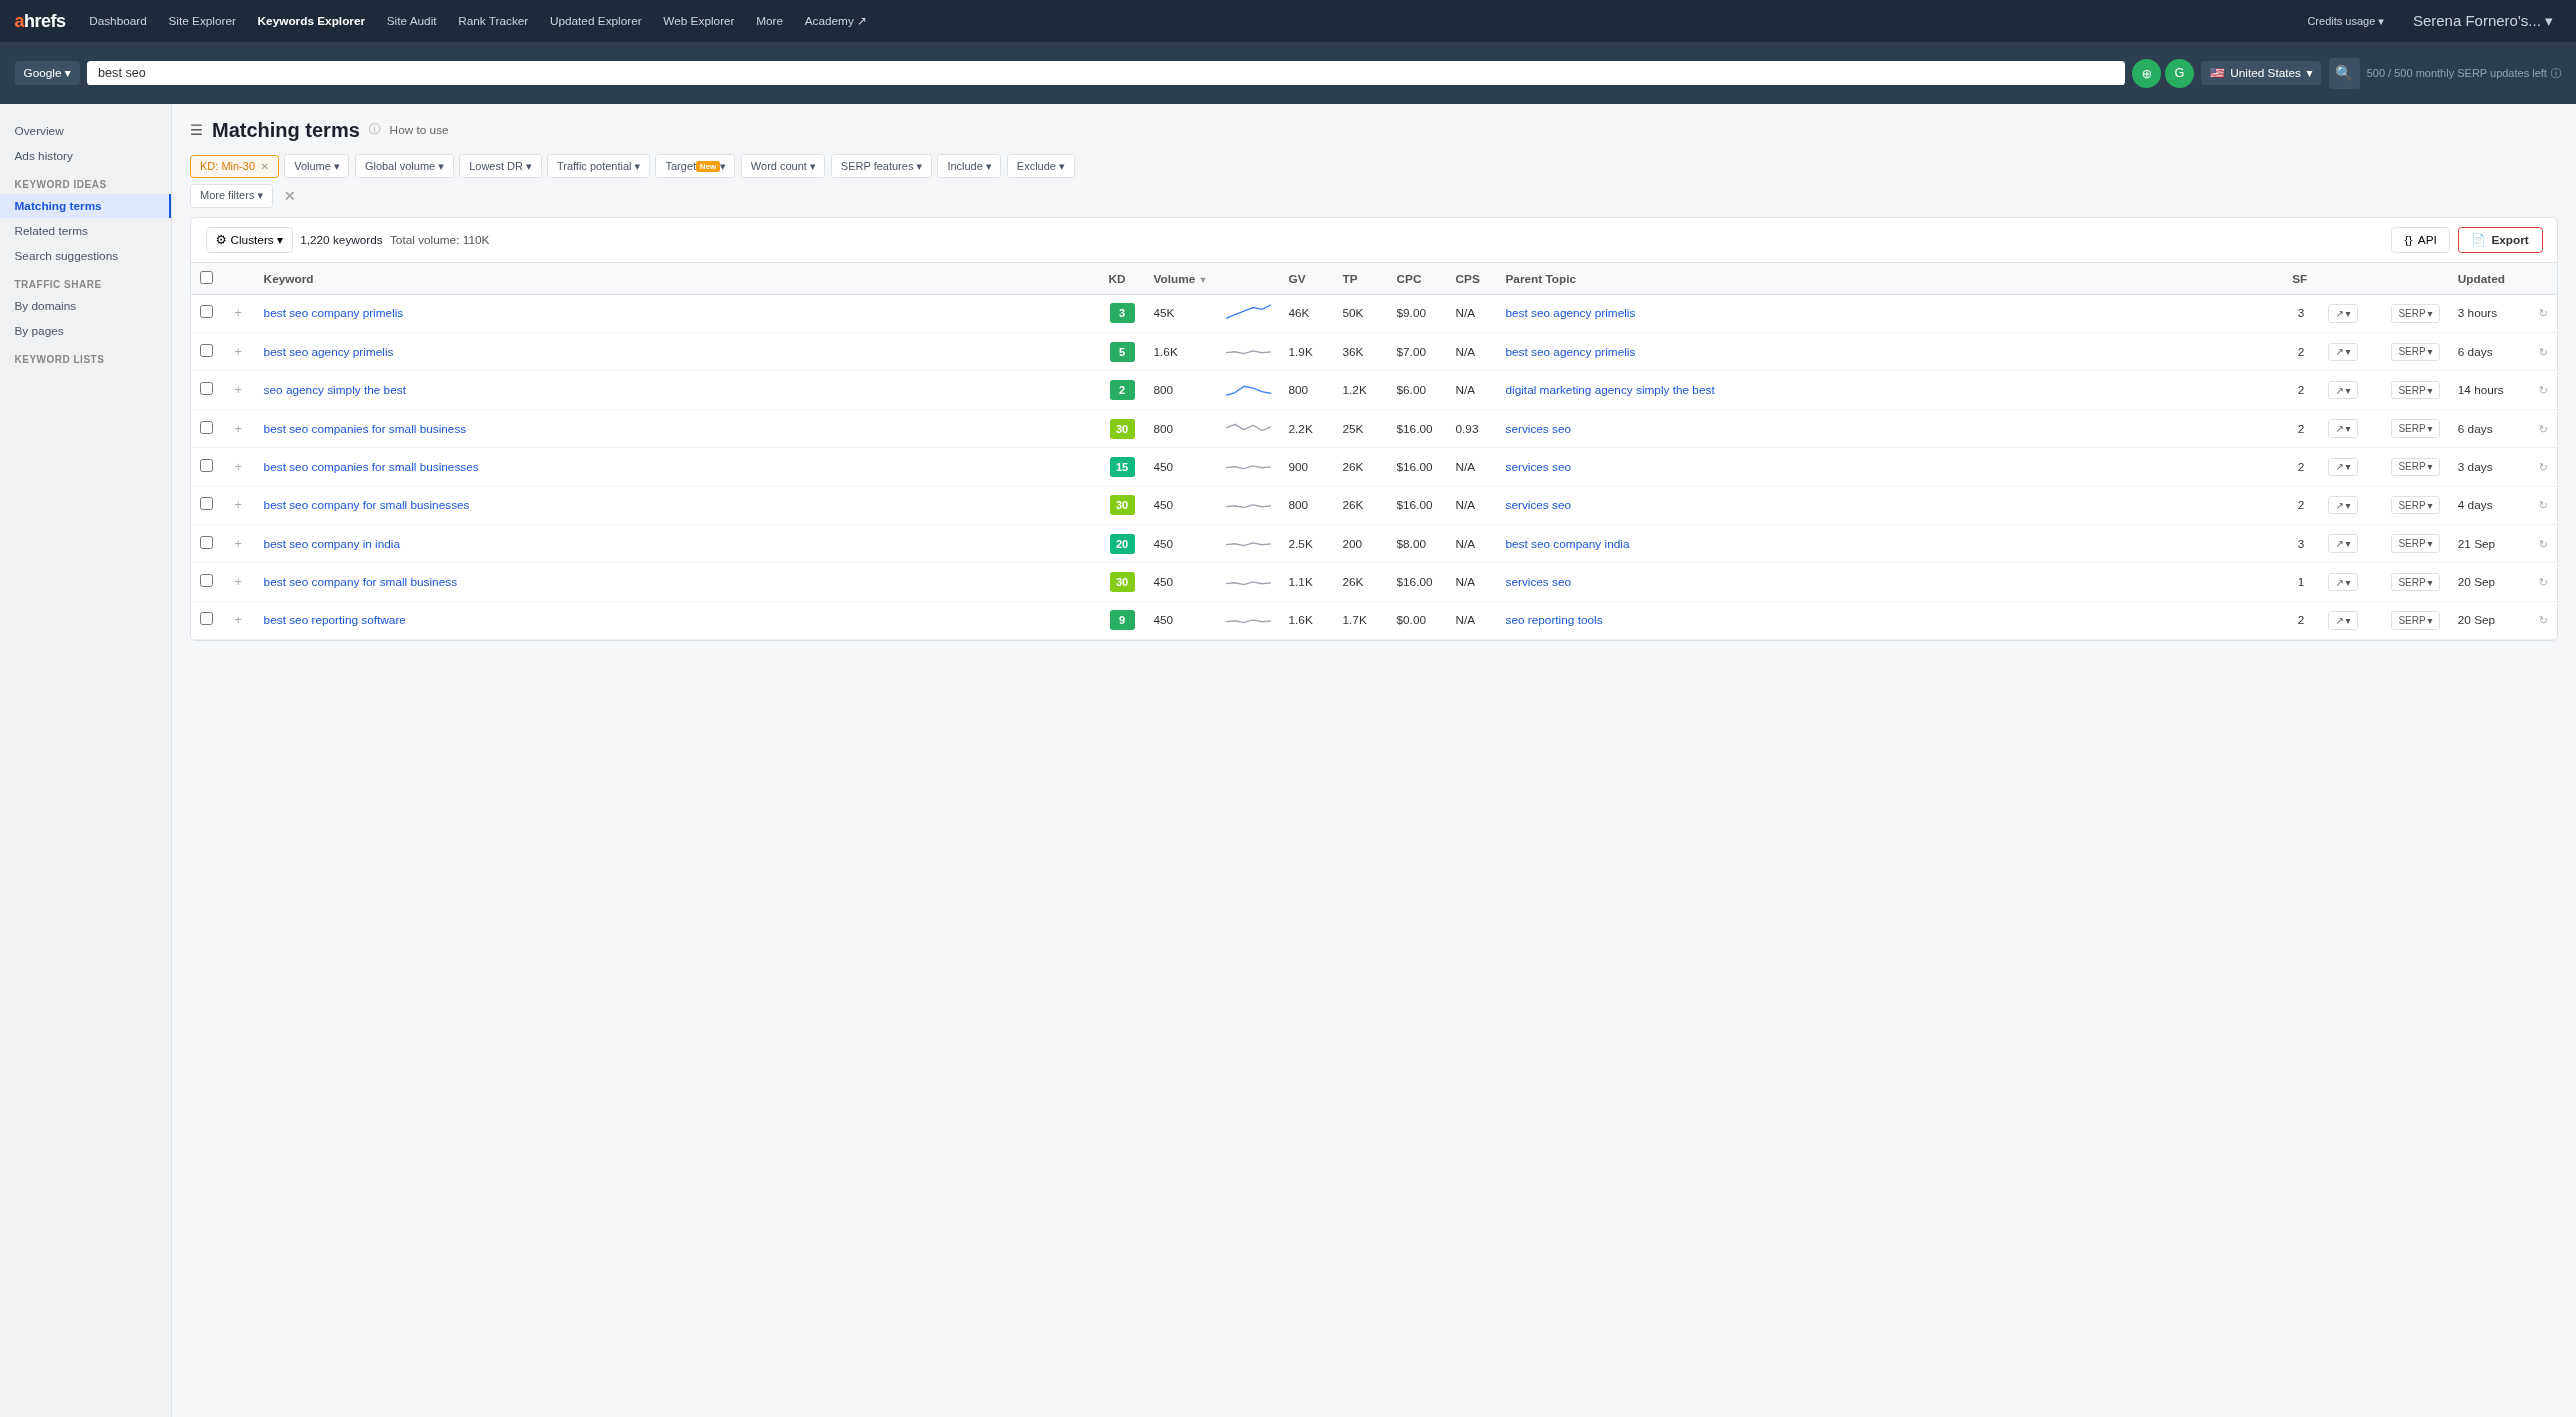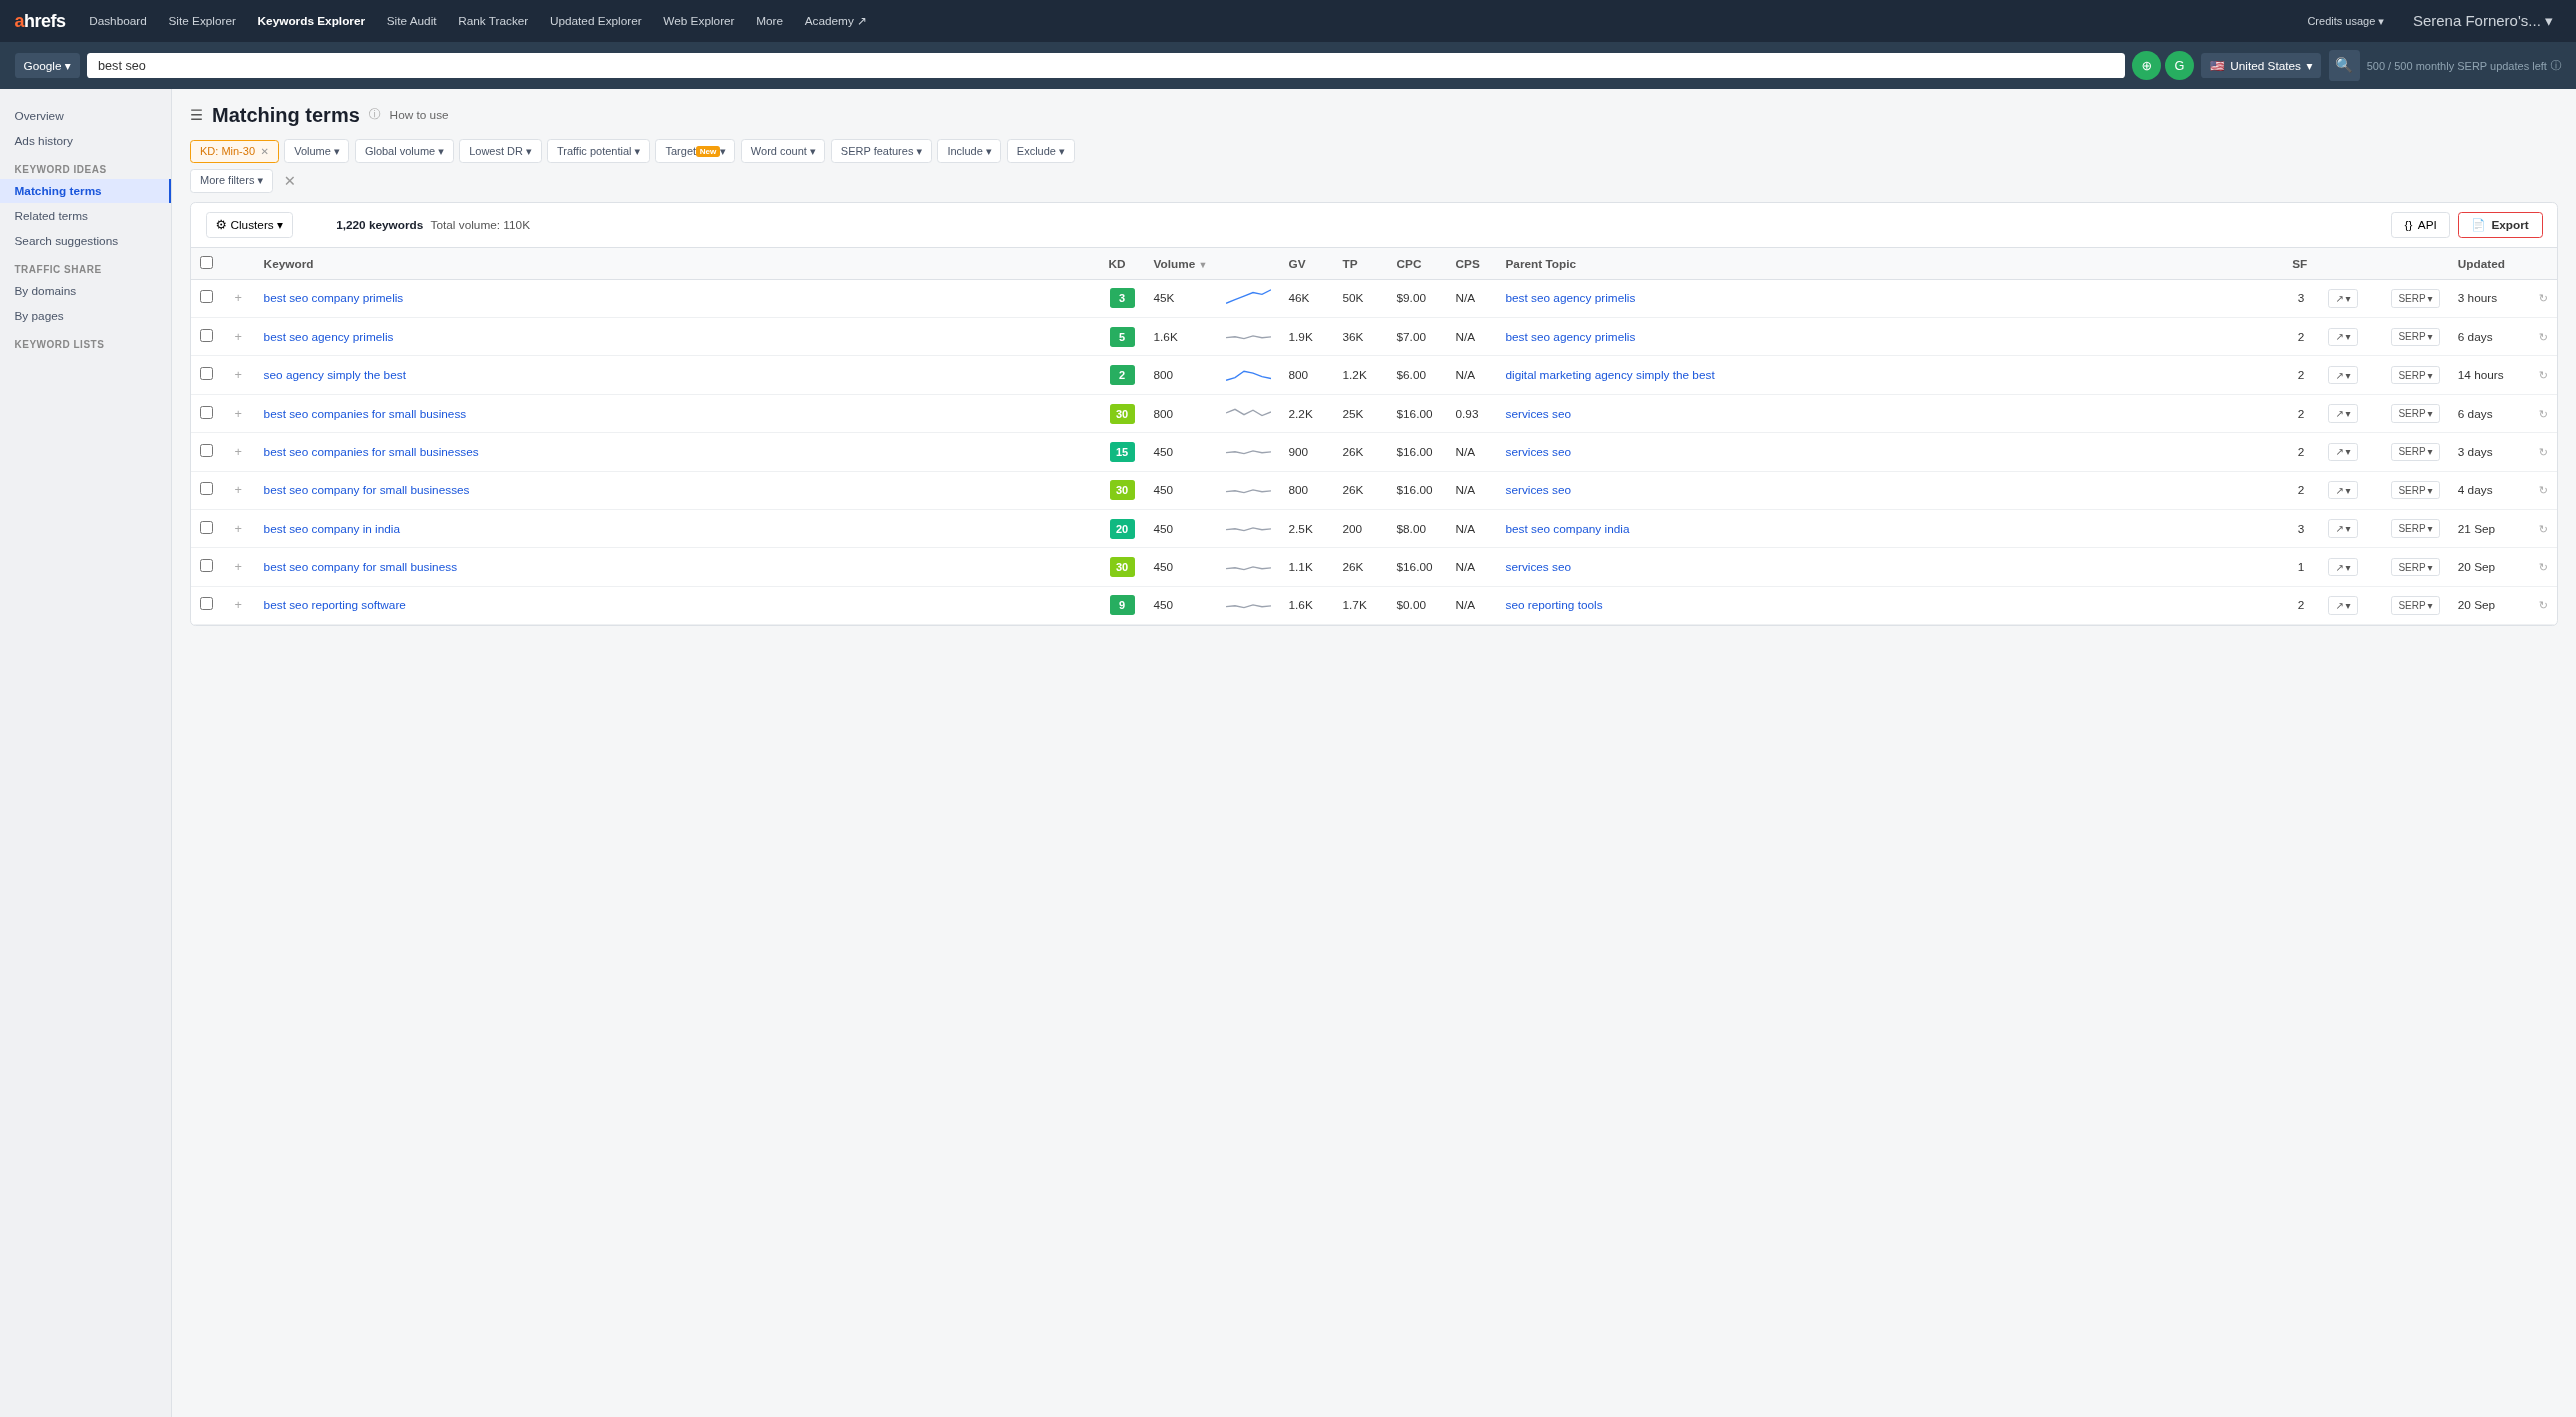--- a/index.html
+++ b/index.html
@@ -40,21 +40,21 @@
     .nav-right .credits { color: #cdd3da; font-size: 11px; cursor: pointer; }
     .nav-right .user { color: #cdd3da; font-size: 15px; cursor: pointer; }
 
     
     .search-bar {
       background: #2c3e50;
       display: flex;
       align-items: center;
       padding: 7.2px 14.5px;
       gap: 7.2px;
-      height: 47px;
+      height: 62px;
     }
     .search-engine-btn {
       background: #3d5166;
       border: none;
       color: #fff;
       padding: 5.4px 9px;
       border-radius: 3.6px;
       cursor: pointer;
       font-size: 11.8px;
       display: flex;
@@ -287,21 +287,21 @@
       display: flex;
       align-items: center;
       gap: 3.6px;
       padding: 4.5px 9px;
       border-radius: 3.6px;
       border: 0.9px solid #dde1e6;
       background: #fff;
       cursor: pointer;
       font-size: 11.8px;
     }
-    .keyword-count { font-weight: 700; color: #1a202c; margin-left: 36px; }
+    .keyword-count { font-weight: 400; color: #1a202c; }
     .volume-text { color: #555; font-size: 11.8px; }
     .toolbar-right { margin-left: auto; display: flex; align-items: center; gap: 7.2px; }
     .api-btn {
       padding: 5.4px 12.7px;
       border-radius: 3.6px;
       border: 0.9px solid #dde1e6;
       background: #fff;
       cursor: pointer;
       font-size: 11.8px;
       display: flex;

